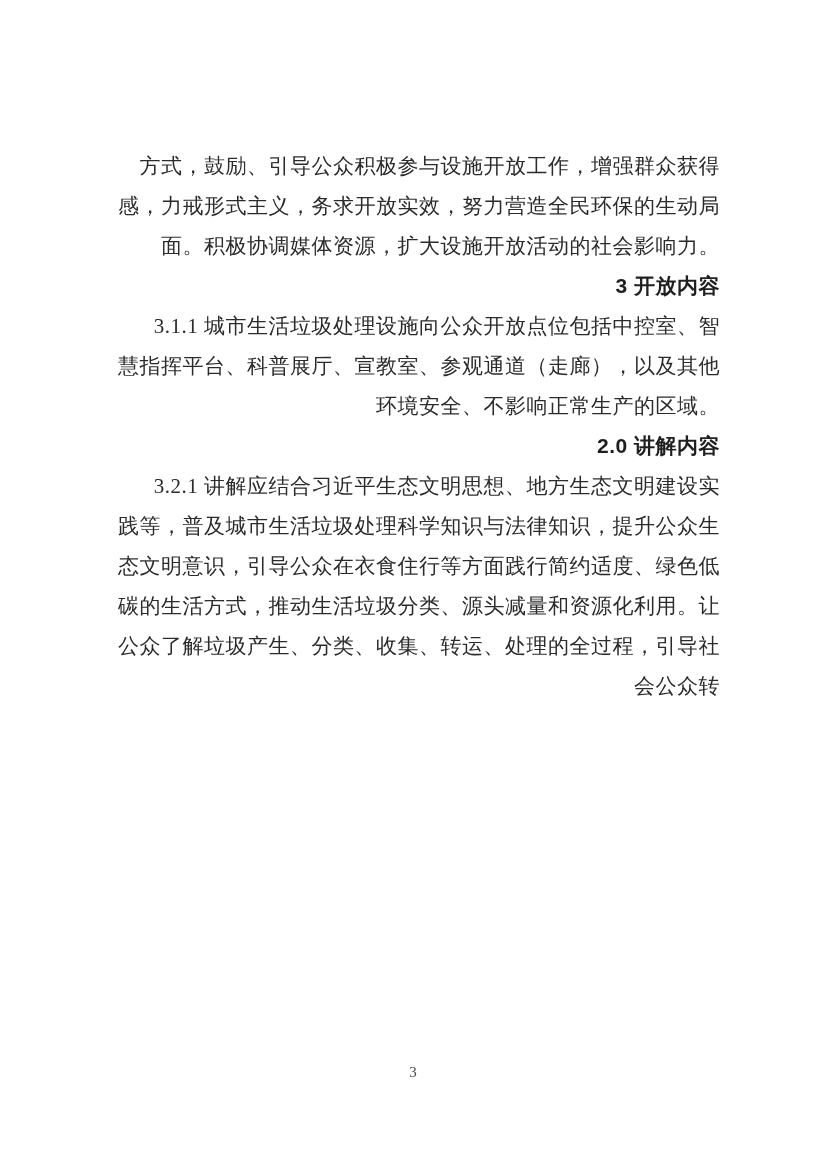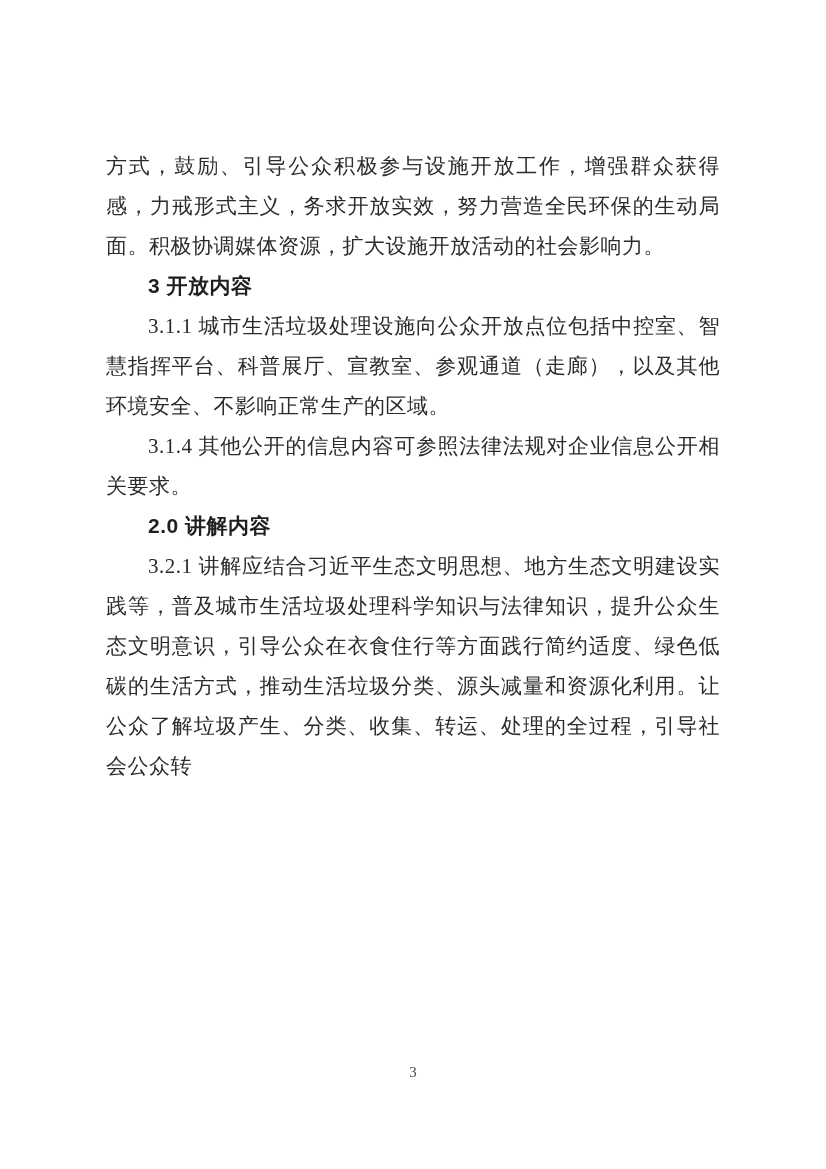--- a/index.html
+++ b/index.html
@@ -30,20 +30,21 @@
       text-justify: inter-ideograph;
       margin-top: 36px;
     }
     .content p,
     .content h2,
     .content h3 {
       margin: 0;
       padding: 0;
       font-size: 21px;
       line-height: 40px;
+      text-align: right;
     }
     .body-para {
       text-indent: 2em;
       font-weight: normal;
     }
     .body-para.no-indent {
       text-indent: 0;
     }
     .heading {
       font-family: "Liberation Sans", sans-serif;
@@ -65,18 +66,17 @@
     }
   </style>
 </head>
 <body>
 
 <div class="page">
   <div class="content">
     <p class="body-para no-indent">方式，鼓励、引导公众积极参与设施开放工作，增强群众获得感，力戒形式主义，务求开放实效，努力营造全民环保的生动局面。积极协调媒体资源，扩大设施开放活动的社会影响力。</p>
     <h2 class="heading">3 开放内容</h2>
     <p class="body-para">3.1.1 城市生活垃圾处理设施向公众开放点位包括中控室、智慧指挥平台、科普展厅、宣教室、参观通道（走廊），以及其他环境安全、不影响正常生产的区域。</p>
-    <p class="body-para">3.1.4 其他公开的信息内容可参照法律法规对企业信息公开相关要求。</p>
     <h3 class="heading">2.0 讲解内容</h3>
     <p class="body-para">3.2.1 讲解应结合习近平生态文明思想、地方生态文明建设实践等，普及城市生活垃圾处理科学知识与法律知识，提升公众生态文明意识，引导公众在衣食住行等方面践行简约适度、绿色低碳的生活方式，推动生活垃圾分类、源头减量和资源化利用。让公众了解垃圾产生、分类、收集、转运、处理的全过程，引导社会公众转</p>
   </div>
   <div class="page-number">3</div>
 </div>
 
 </body></html>

